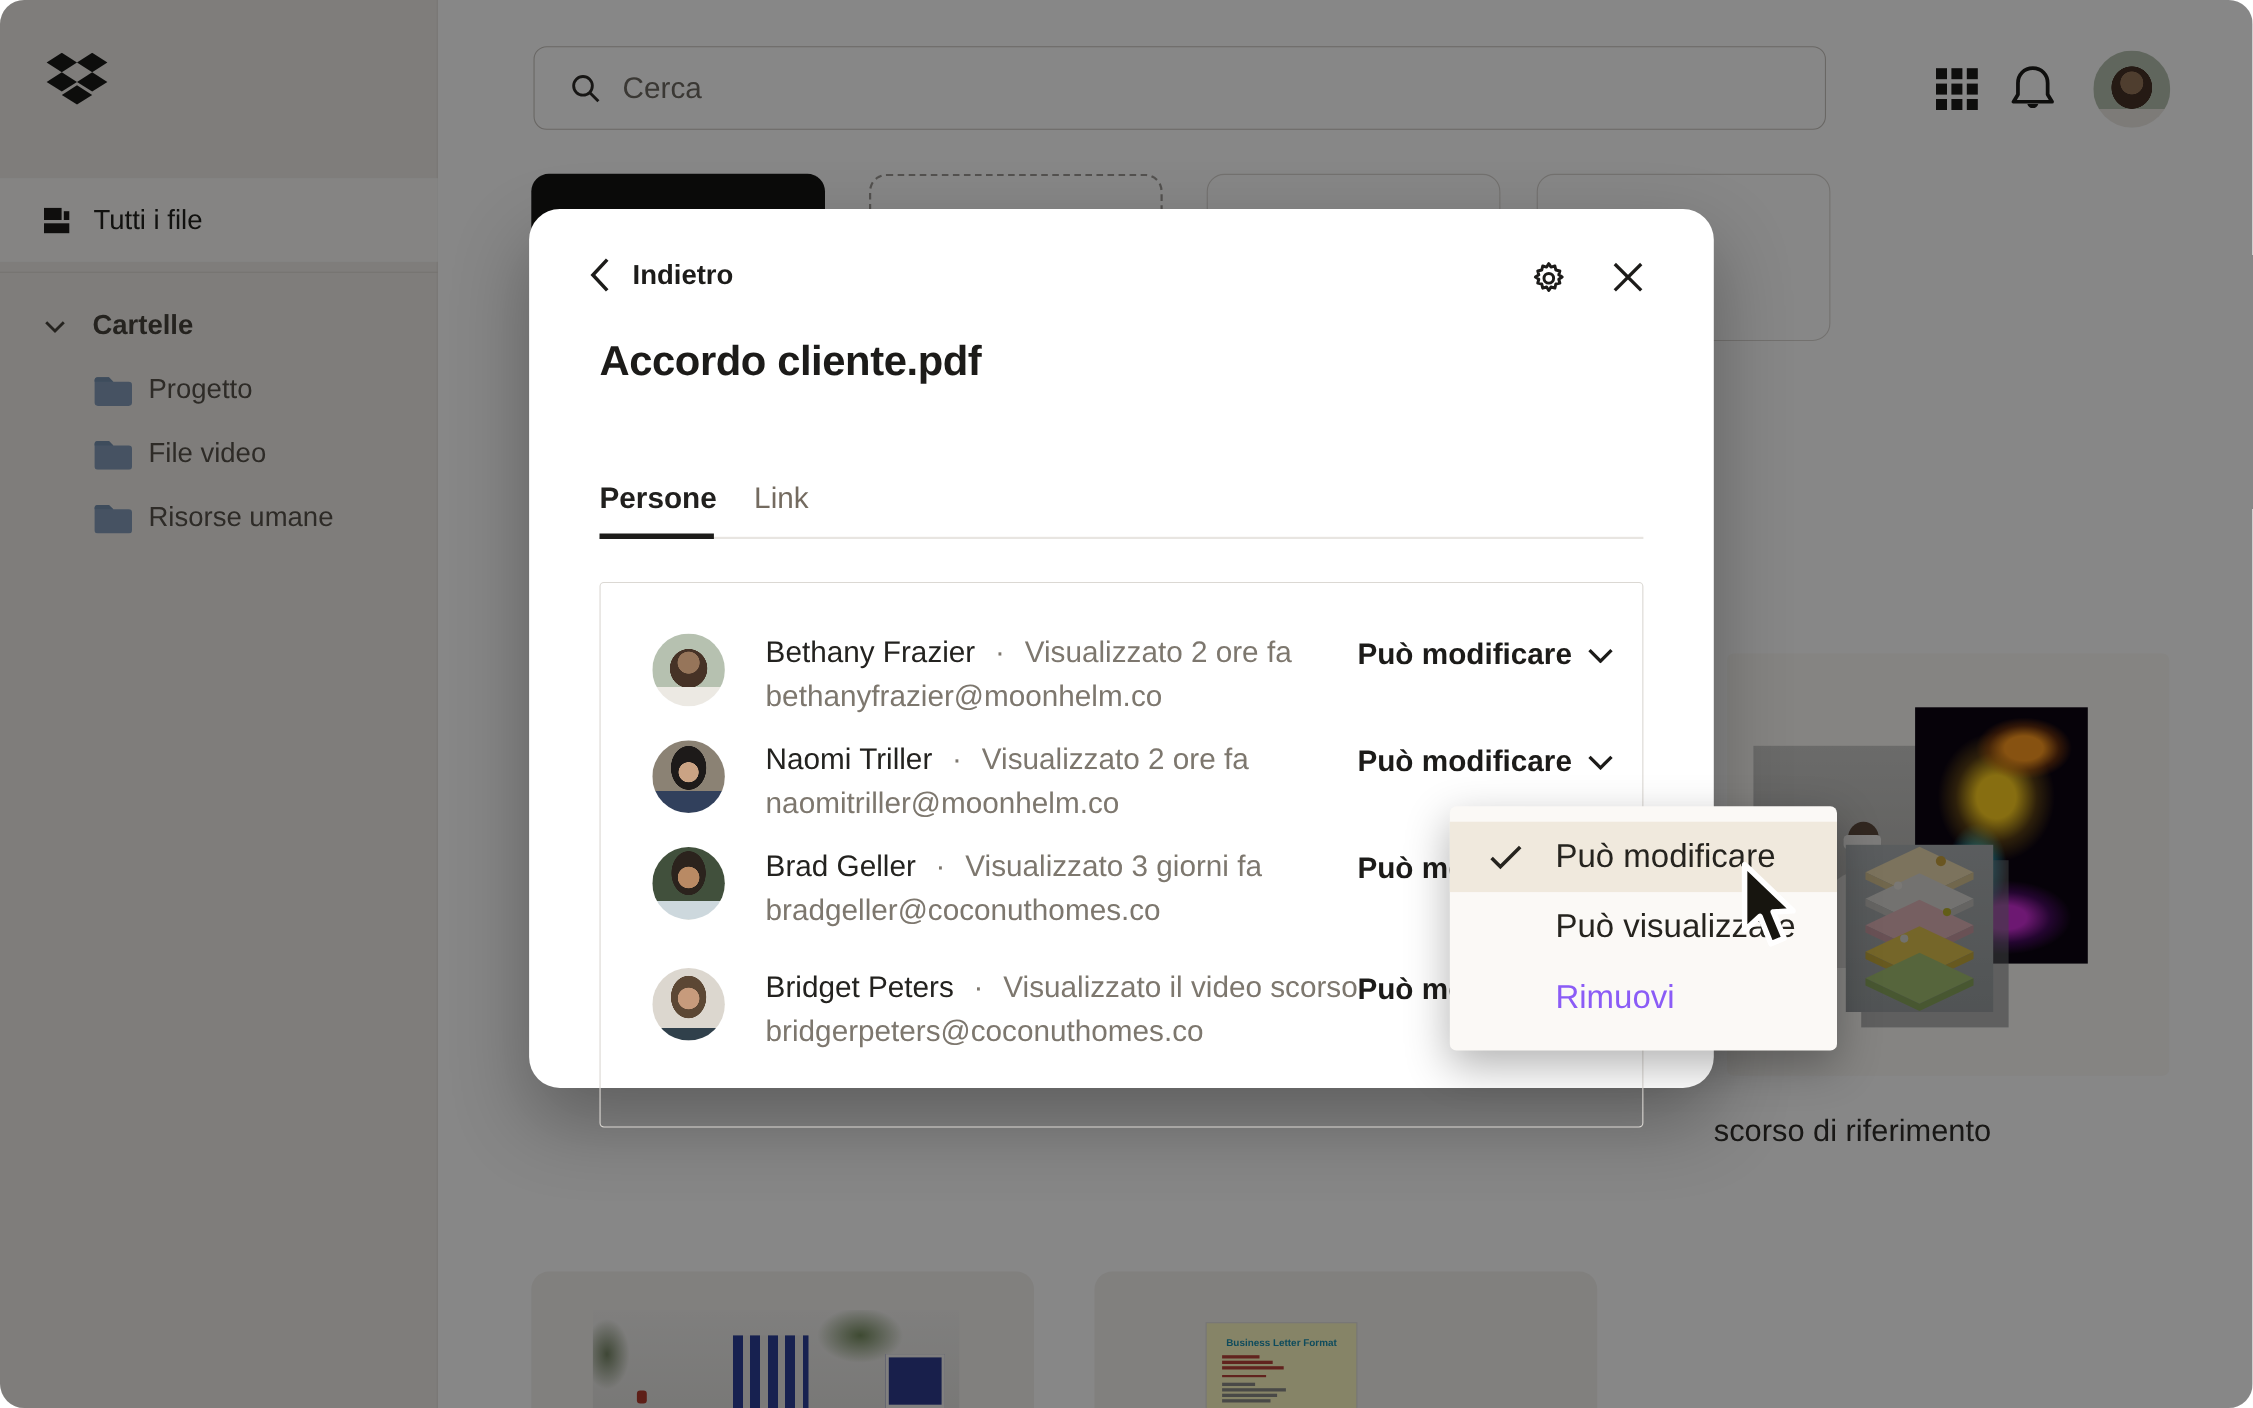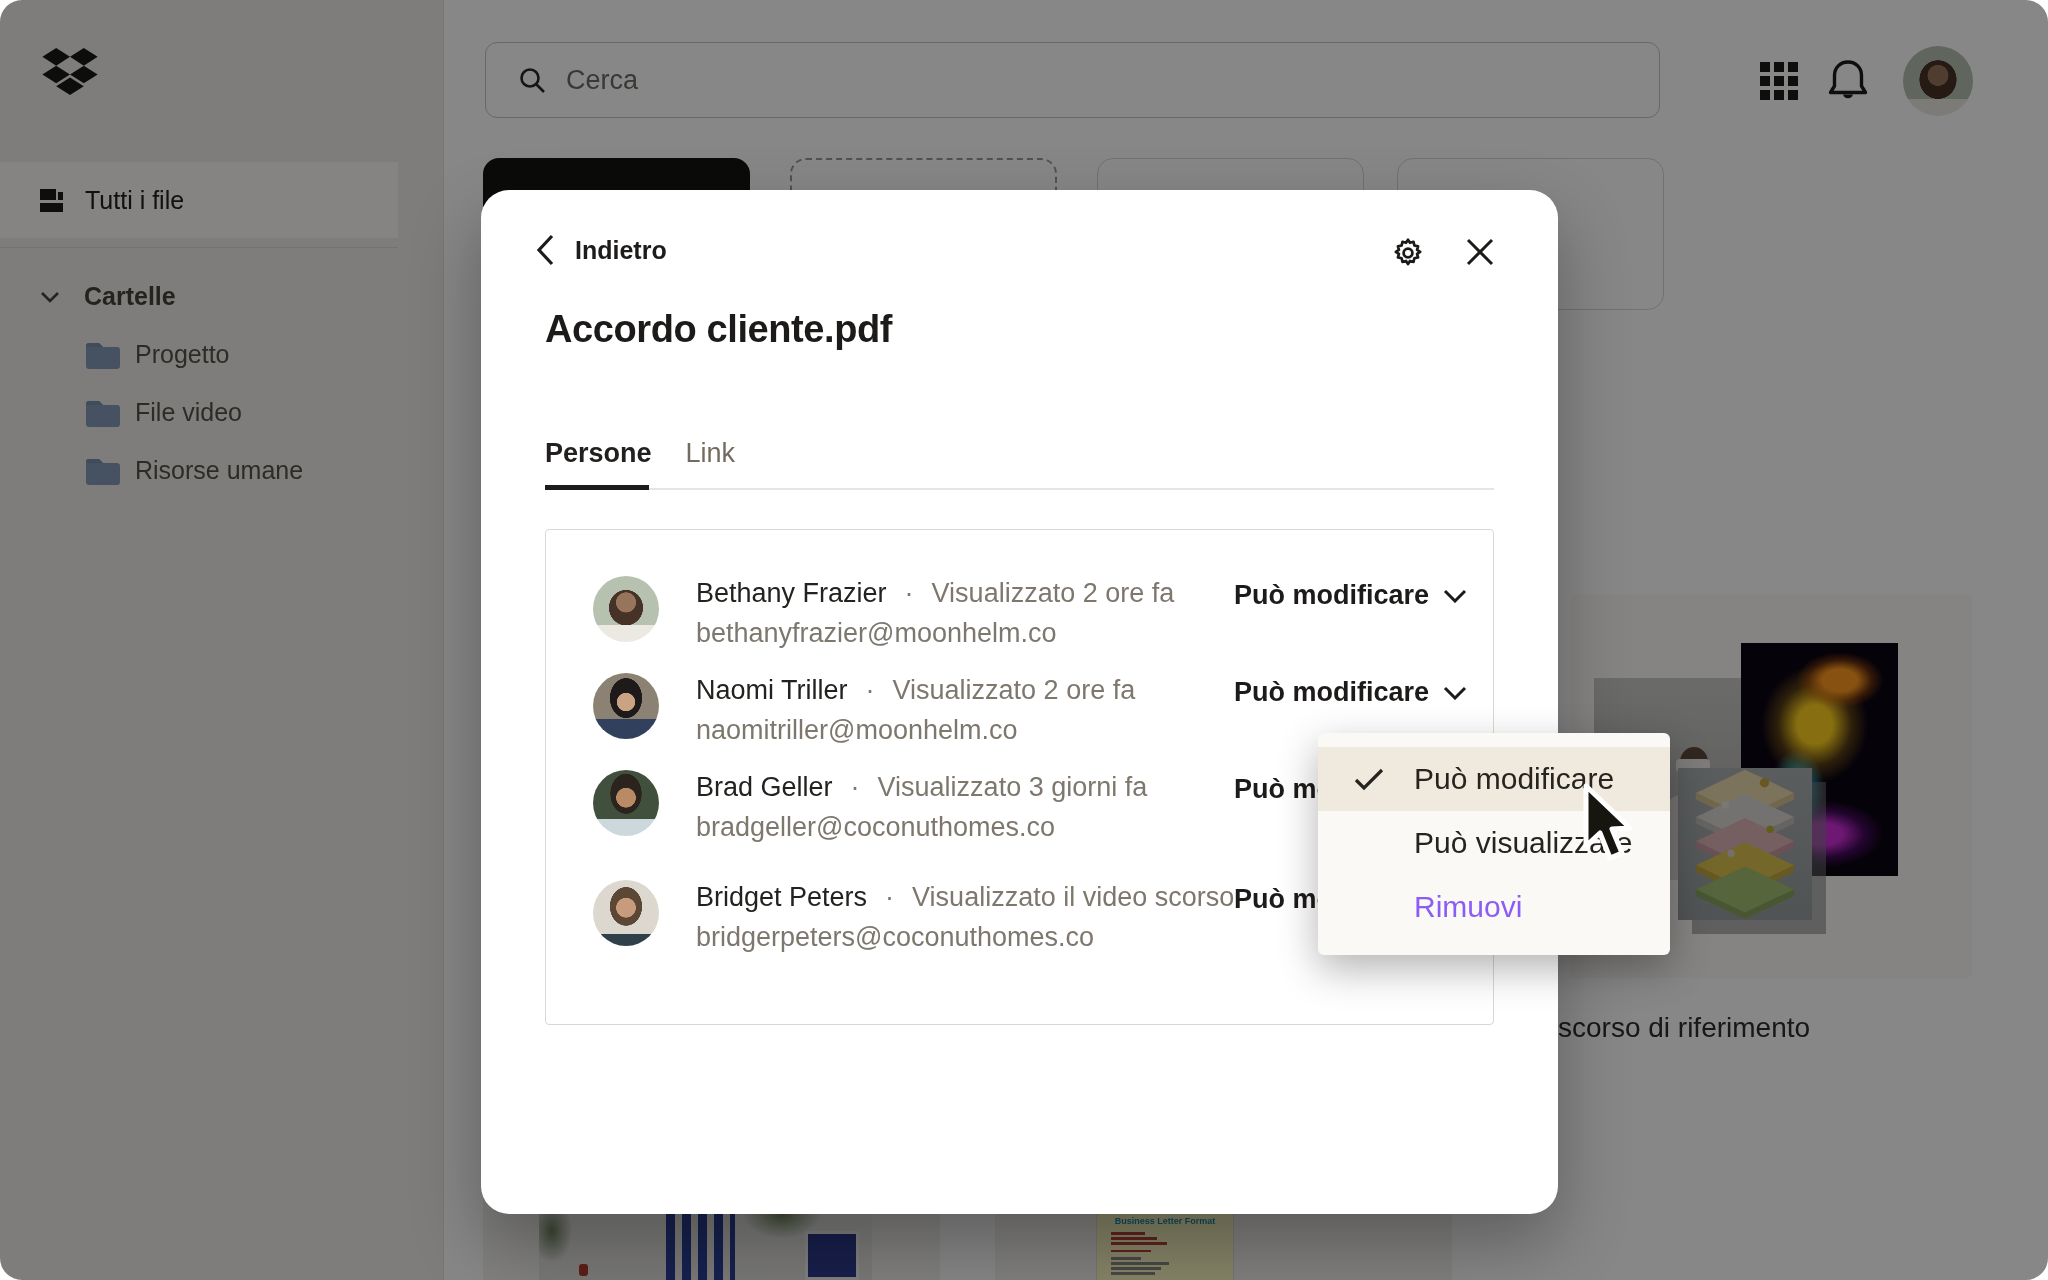--- a/index.html
+++ b/index.html
@@ -1,21 +1,21 @@
 <!DOCTYPE html>
 <html><head>
 <meta charset="utf-8">
 <style>
   html,body{margin:0;padding:0;background:#fff;}
   *{box-sizing:border-box;font-family:"Liberation Sans","DejaVu Sans",sans-serif;}
   .screen{position:relative;width:2048px;height:1280px;background:#ffffff;overflow:hidden;}
   .window{position:absolute;inset:0;border-radius:22px;overflow:hidden;background:#ffffff;}
 
   
-  .sidebar{position:absolute;left:0;top:0;width:444px;height:1280px;background:#f0ede9;border-right:1px solid #e3e0db;}
+  .sidebar{position:absolute;left:0;top:0;width:398px;height:1280px;background:#f0ede9;border-right:1px solid #e3e0db;}
   .logo{position:absolute;left:40px;top:48px;width:60px;height:50px;}
   .nav-row{position:absolute;left:0;top:162px;width:398px;height:76px;background:#fbfaf8;display:flex;align-items:center;cursor:pointer;}
   .nav-row .nav-ic{margin-left:40px;width:23px;height:23px;position:relative;}
   .nav-ic i{position:absolute;background:#1d1c1a;}
   .nav-ic .a{left:0;top:0;width:16px;height:11px;}
   .nav-ic .b{left:18px;top:3px;width:5px;height:8px;}
   .nav-ic .c{left:0;top:14px;width:23px;height:9px;}
   .nav-row span{margin-left:22px;font-size:25px;color:#21201d;}
   .side-div{position:absolute;left:0;top:247px;width:398px;height:1px;background:#dcd9d4;}
   .folders-hd{position:absolute;left:40px;top:282px;display:flex;align-items:center;cursor:pointer;}
@@ -75,21 +75,21 @@
   .doc-lines i{display:block;height:2.5px;margin-bottom:2.5px;background:#b8423a;}
   .doc-lines i:nth-child(1){width:34px;} .doc-lines i:nth-child(2){width:46px;} .doc-lines i:nth-child(3){width:56px;}
   .doc-lines i:nth-child(4){width:40px;margin-top:5px;}
   .doc-lines i:nth-child(n+5){background:#8b8a87;}
   .doc-lines i:nth-child(5){width:30px;margin-top:5px;} .doc-lines i:nth-child(6){width:58px;} .doc-lines i:nth-child(7){width:50px;} .doc-lines i:nth-child(8){width:44px;}
 
   
   .dim{position:absolute;inset:0;background:rgba(0,0,0,0.47);z-index:10;}
 
   
-  .modal{position:absolute;left:481px;top:190px;width:1077px;height:1024px;background:#ffffff;border-radius:28px;z-index:20;box-shadow:0 30px 70px rgba(0,0,0,.3);}
+  .modal{position:absolute;left:481px;top:190px;width:1077px;height:799px;background:#ffffff;border-radius:28px;z-index:20;box-shadow:0 30px 70px rgba(0,0,0,.3);}
   .m-back{position:absolute;left:54px;top:44px;display:flex;align-items:center;cursor:pointer;}
   .m-back svg{width:20px;height:32px;}
   .m-back span{margin-left:20px;font-size:25px;font-weight:700;color:#1d1c1a;}
   .m-gear{position:absolute;left:910px;top:46px;width:34px;height:34px;cursor:pointer;}
   .m-close{position:absolute;left:984px;top:47px;width:30px;height:30px;cursor:pointer;}
   .m-title{position:absolute;left:64px;top:118px;font-size:38px;font-weight:700;letter-spacing:-.4px;color:#1c1b19;}
   .m-tabs{position:absolute;left:64px;top:248px;display:flex;gap:34px;}
   .m-tab{font-size:27px;cursor:pointer;}
   .m-tab.active{font-weight:700;color:#21201e;}
   .m-tab.idle{color:#746b60;}

